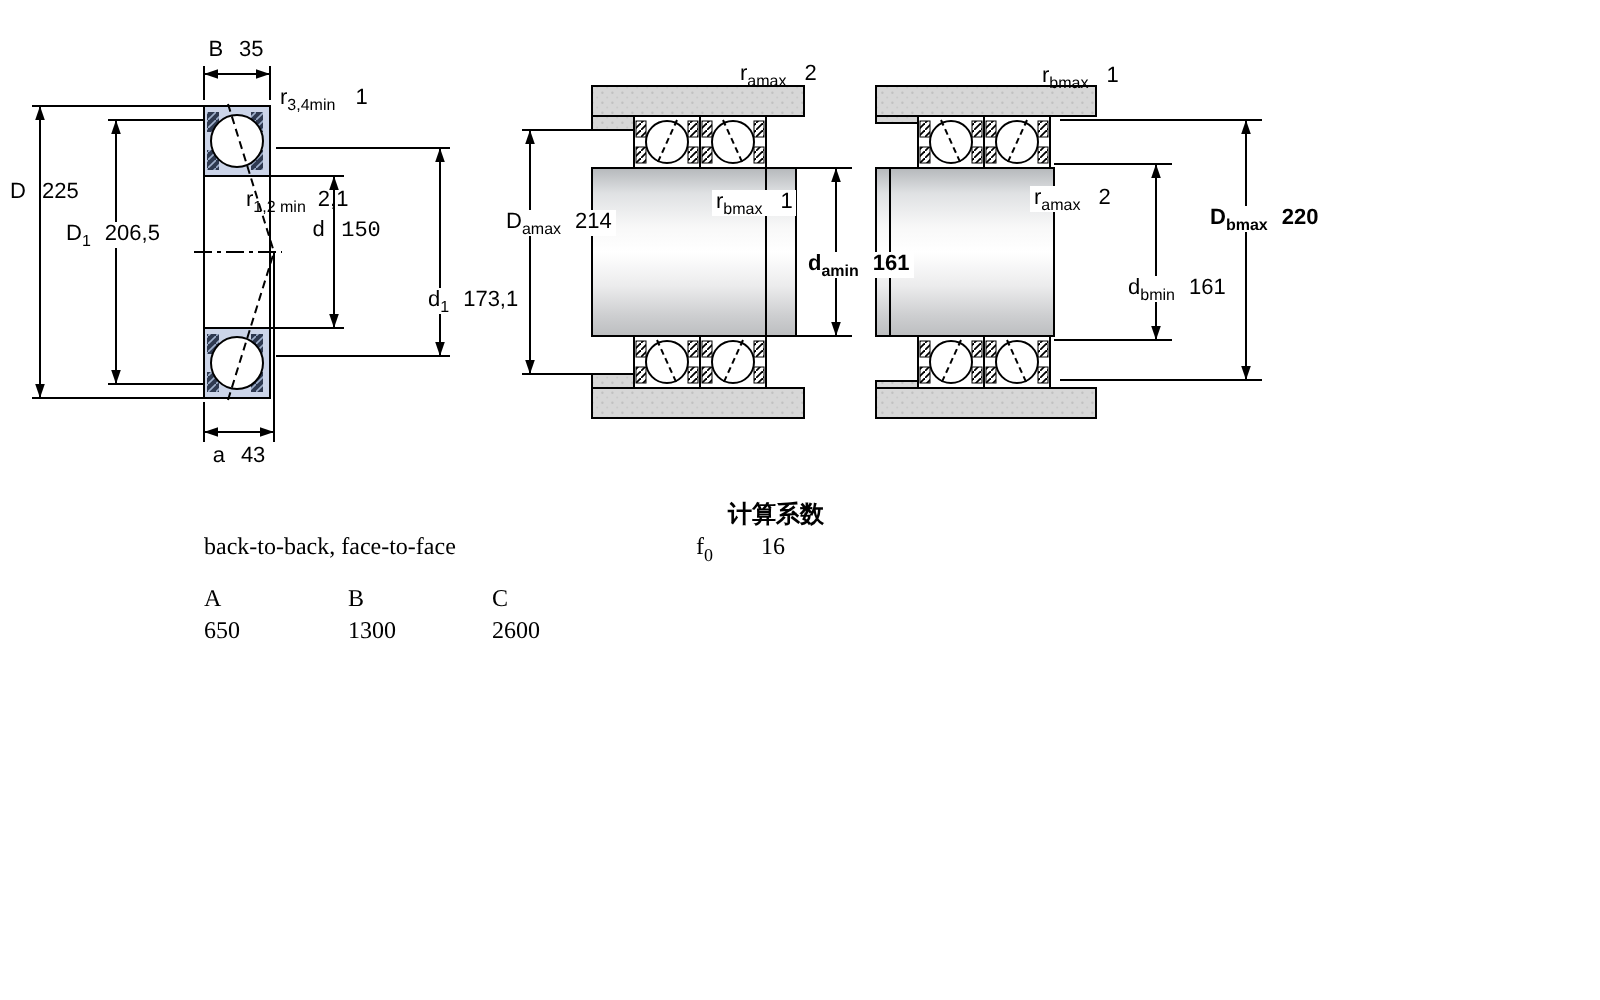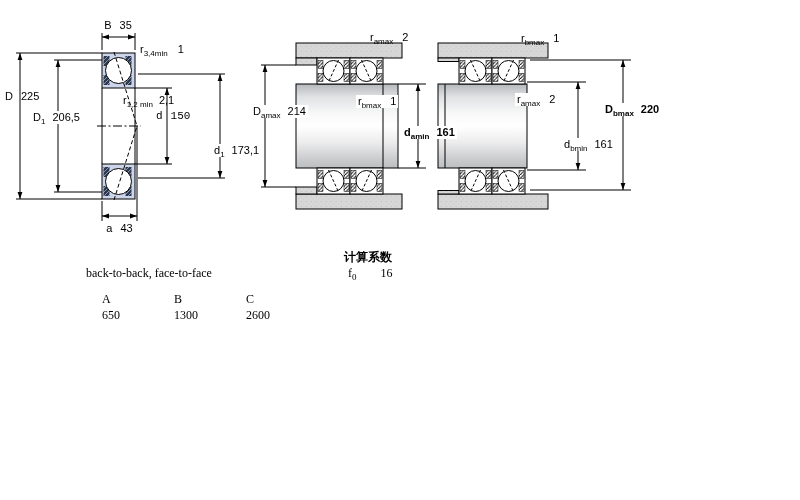--- a/index.html
+++ b/index.html
@@ -266,23 +266,23 @@
   </div>
 
   <div class="dim subbed bg" style="left:603px;top:103px;font-weight:bold;">
     <span>D</span><sub>bmax</sub><span class="val">220</span>
   </div>
 
   <div class="dim subbed bg" style="left:562px;top:138px;">
     <span>d</span><sub>bmin</sub><span class="val">161</span>
   </div>
 
-  <div class="textblock" style="left:86px;top:266px;">back-to-back, face-to-face</div>
-
-  <div class="textblock bold" style="left:344px;top:250px;">计算系数</div>
+  <div class="textblock" style="left:102px;top:266px;">back-to-back, face-to-face</div>
+
+  <div class="textblock bold" style="left:364px;top:250px;">计算系数</div>
   <div class="textblock fsub" style="left:348px;top:266px;">
     <span>f</span><sub>0</sub><span class="val">16</span>
   </div>
 
   <div class="ptable" style="left:102px;top:292px;">
     <div class="pcol">
       <div class="cell hdr">A</div>
       <div class="cell">650</div>
     </div>
     <div class="pcol">

